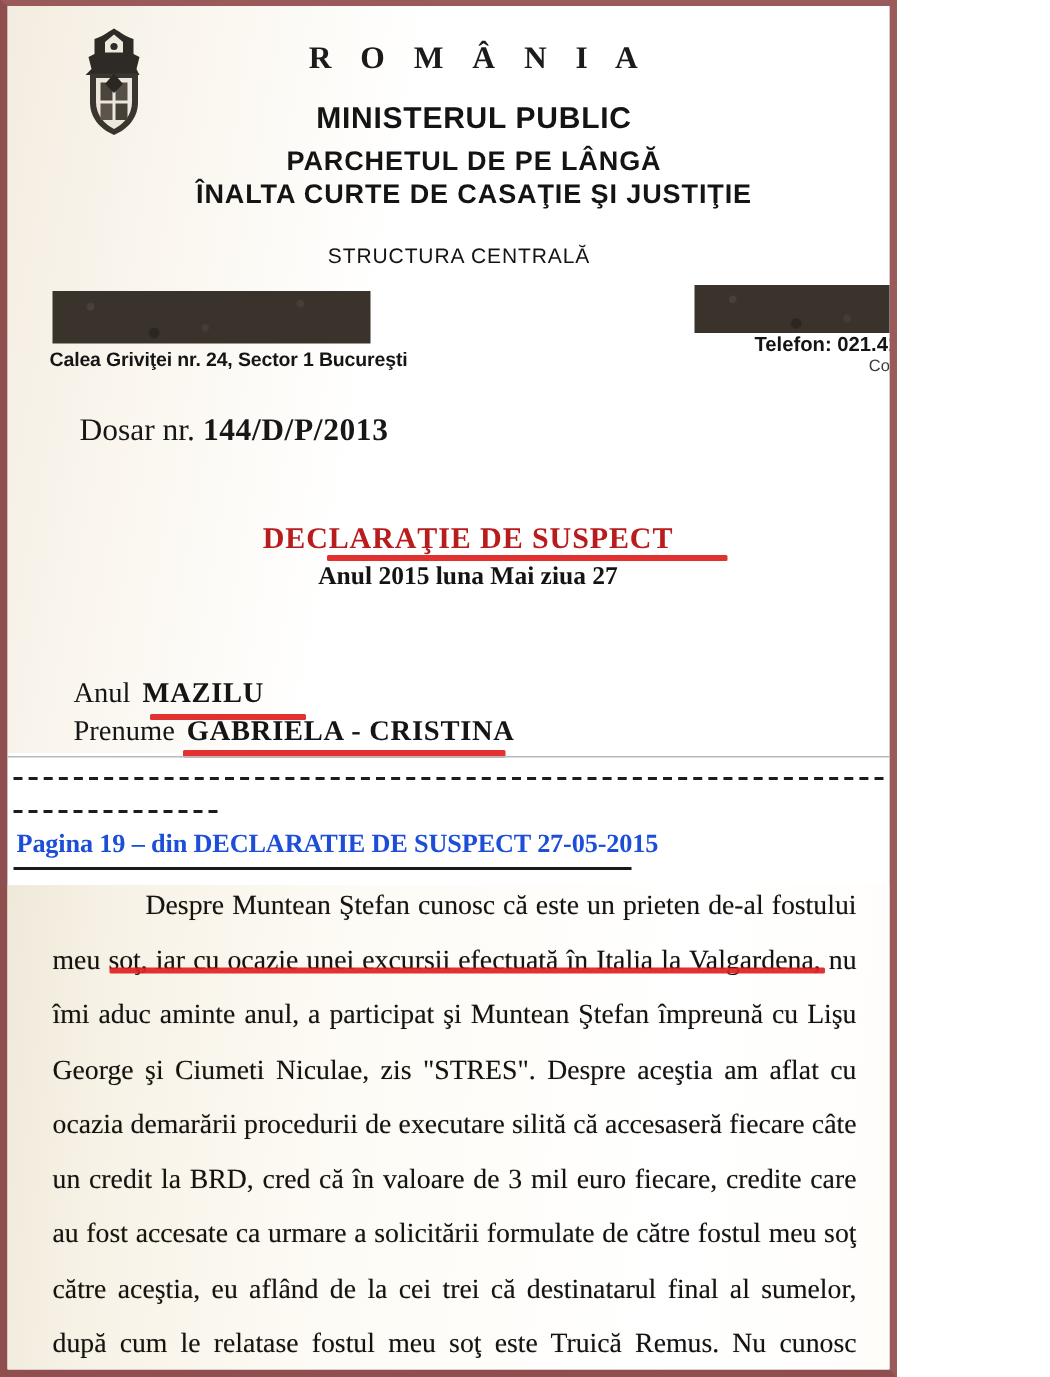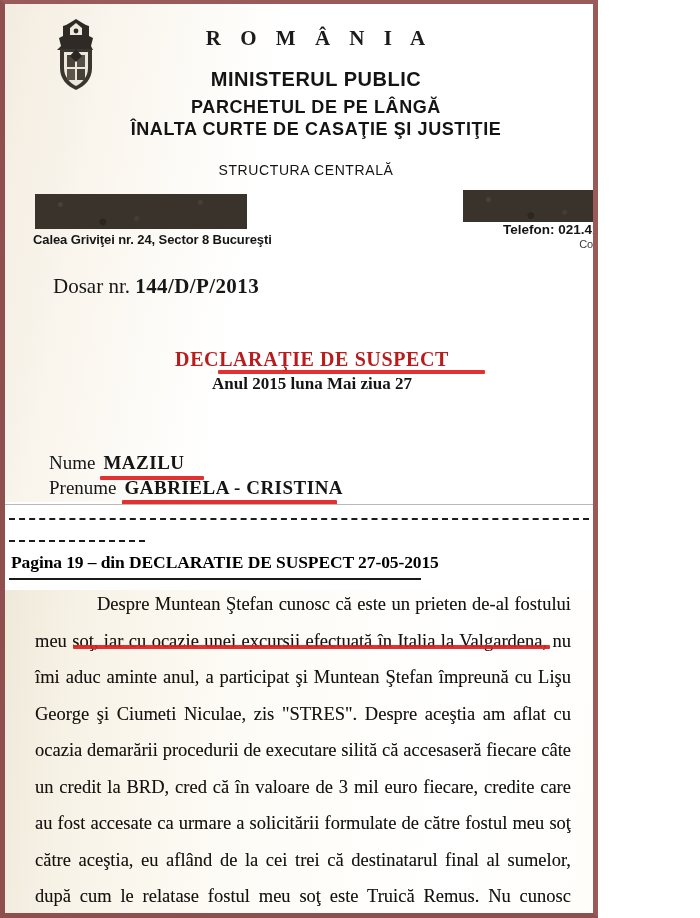--- a/index.html
+++ b/index.html
@@ -222,21 +222,21 @@
   #dash-long  { left: 4px; top: 514px; right: 4px; }
   #dash-short { left: 4px; top: 536px; width: 136px; }
 
   .pagina {
     position: absolute;
     left: 6px;
     top: 548px;
     font-family: "Liberation Serif", serif;
     font-size: 17.5px;
     font-weight: 700;
-    color: #000000;
+    color: #1d4ed8;
     letter-spacing: -0.1px;
   }
   .pagina-underline {
     position: absolute;
     left: 4px;
     top: 574px;
     width: 412px;
     height: 2px;
     background: #1a1a1a;
   }
@@ -285,34 +285,34 @@
 
     <div class="romania">R O M Â N I A</div>
     <div class="hdr-line hdr-min">MINISTERUL PUBLIC</div>
     <div class="hdr-line hdr-parch">PARCHETUL DE PE LÂNGĂ</div>
     <div class="hdr-line hdr-inalt">ÎNALTA CURTE DE CASAŢIE ŞI JUSTIŢIE</div>
     <div class="hdr-line hdr-struct">STRUCTURA CENTRALĂ</div>
 
     <div class="redaction" id="redaction-left"></div>
     <div class="redaction" id="redaction-right"></div>
 
-    <div class="addr">Calea Griviţei  nr. 24, Sector 8 Bucureşti</div>
+    <div class="addr">Calea Griviţei  nr. 24, Sector 1 Bucureşti</div>
     <div class="phone">Telefon: 021.4123125</div>
     <div class="codop">Cod operator 16051</div>
 
     <div class="dosar">
       <span>Dosar nr. </span><b>144/D/P/2013</b>
     </div>
 
     <div class="decl-title">DECLARAŢIE DE SUSPECT</div>
     <div class="redline" id="redline-title"></div>
     <div class="decl-date">Anul 2015 luna Mai ziua 27</div>
 
     <div class="field" id="field-nume">
-      <span class="lbl">Nume</span><span class="val">MAZILU</span>
+      <span class="lbl">Anul</span><span class="val">MAZILU</span>
     </div>
     <div class="redline" id="redline-nume"></div>
 
     <div class="field" id="field-pren">
       <span class="lbl">Prenume</span><span class="val">GABRIELA - CRISTINA</span>
     </div>
     <div class="redline" id="redline-pren"></div>
 
     <div class="hrule-grey"></div>
     <div class="dashrow" id="dash-long"></div>

